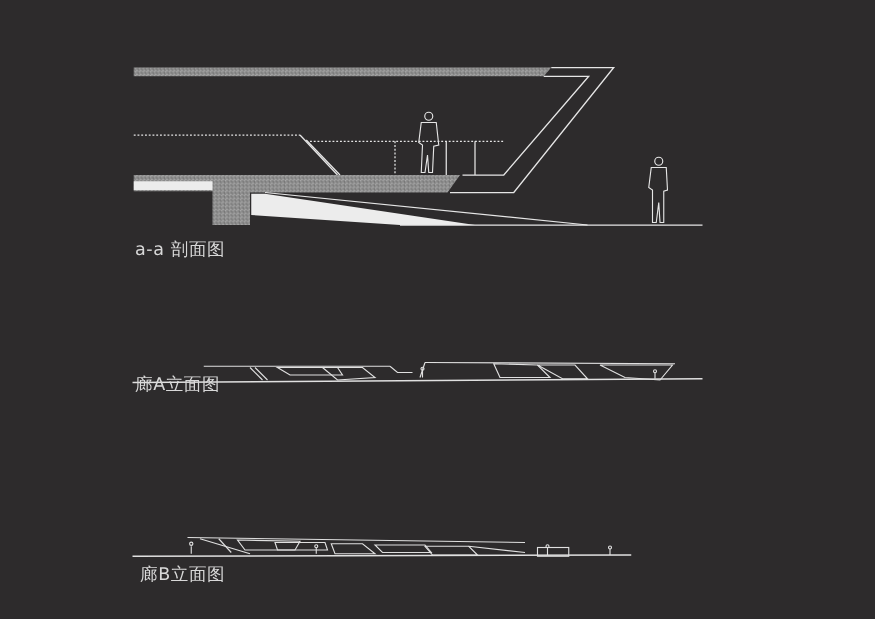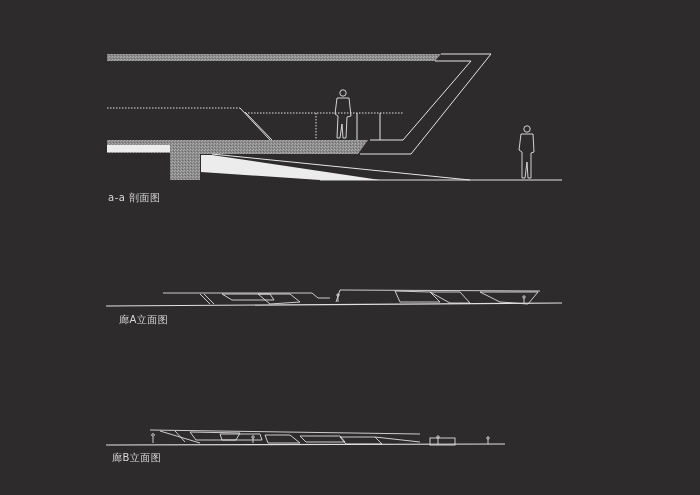--- a/index.html
+++ b/index.html
@@ -7,26 +7,26 @@
     width: 700px; height: 495px;
     background: #2d2b2c;
     position: relative;
     overflow: hidden;
     font-family: "DejaVu Sans", sans-serif;
   }
   .drawing { position: absolute; left: 0; top: 0; }
   .caption {
     position: absolute;
     color: #d8d8d8;
-    font-size: 10px;
+    font-size: 14px;
     letter-spacing: 0.5px;
     white-space: nowrap;
   }
   #cap-a { left: 108px; top: 191px; }
-  #cap-b { left: 108px; top: 313px; margin-left: 11px; }
+  #cap-b { left: 108px; top: 299px; }
   #cap-c { left: 112px; top: 451px; }
 </style>
 </head>
 <body>
 
 <svg class="drawing" width="700" height="495" viewBox="0 0 700 495" xmlns="http://www.w3.org/2000/svg">
   <defs>
     <pattern id="hatch" width="3" height="3" patternUnits="userSpaceOnUse">
       <rect width="3" height="3" fill="#8a8a8a"></rect>
       <rect x="0" y="0" width="1" height="1" fill="#a8a8a8"></rect>

